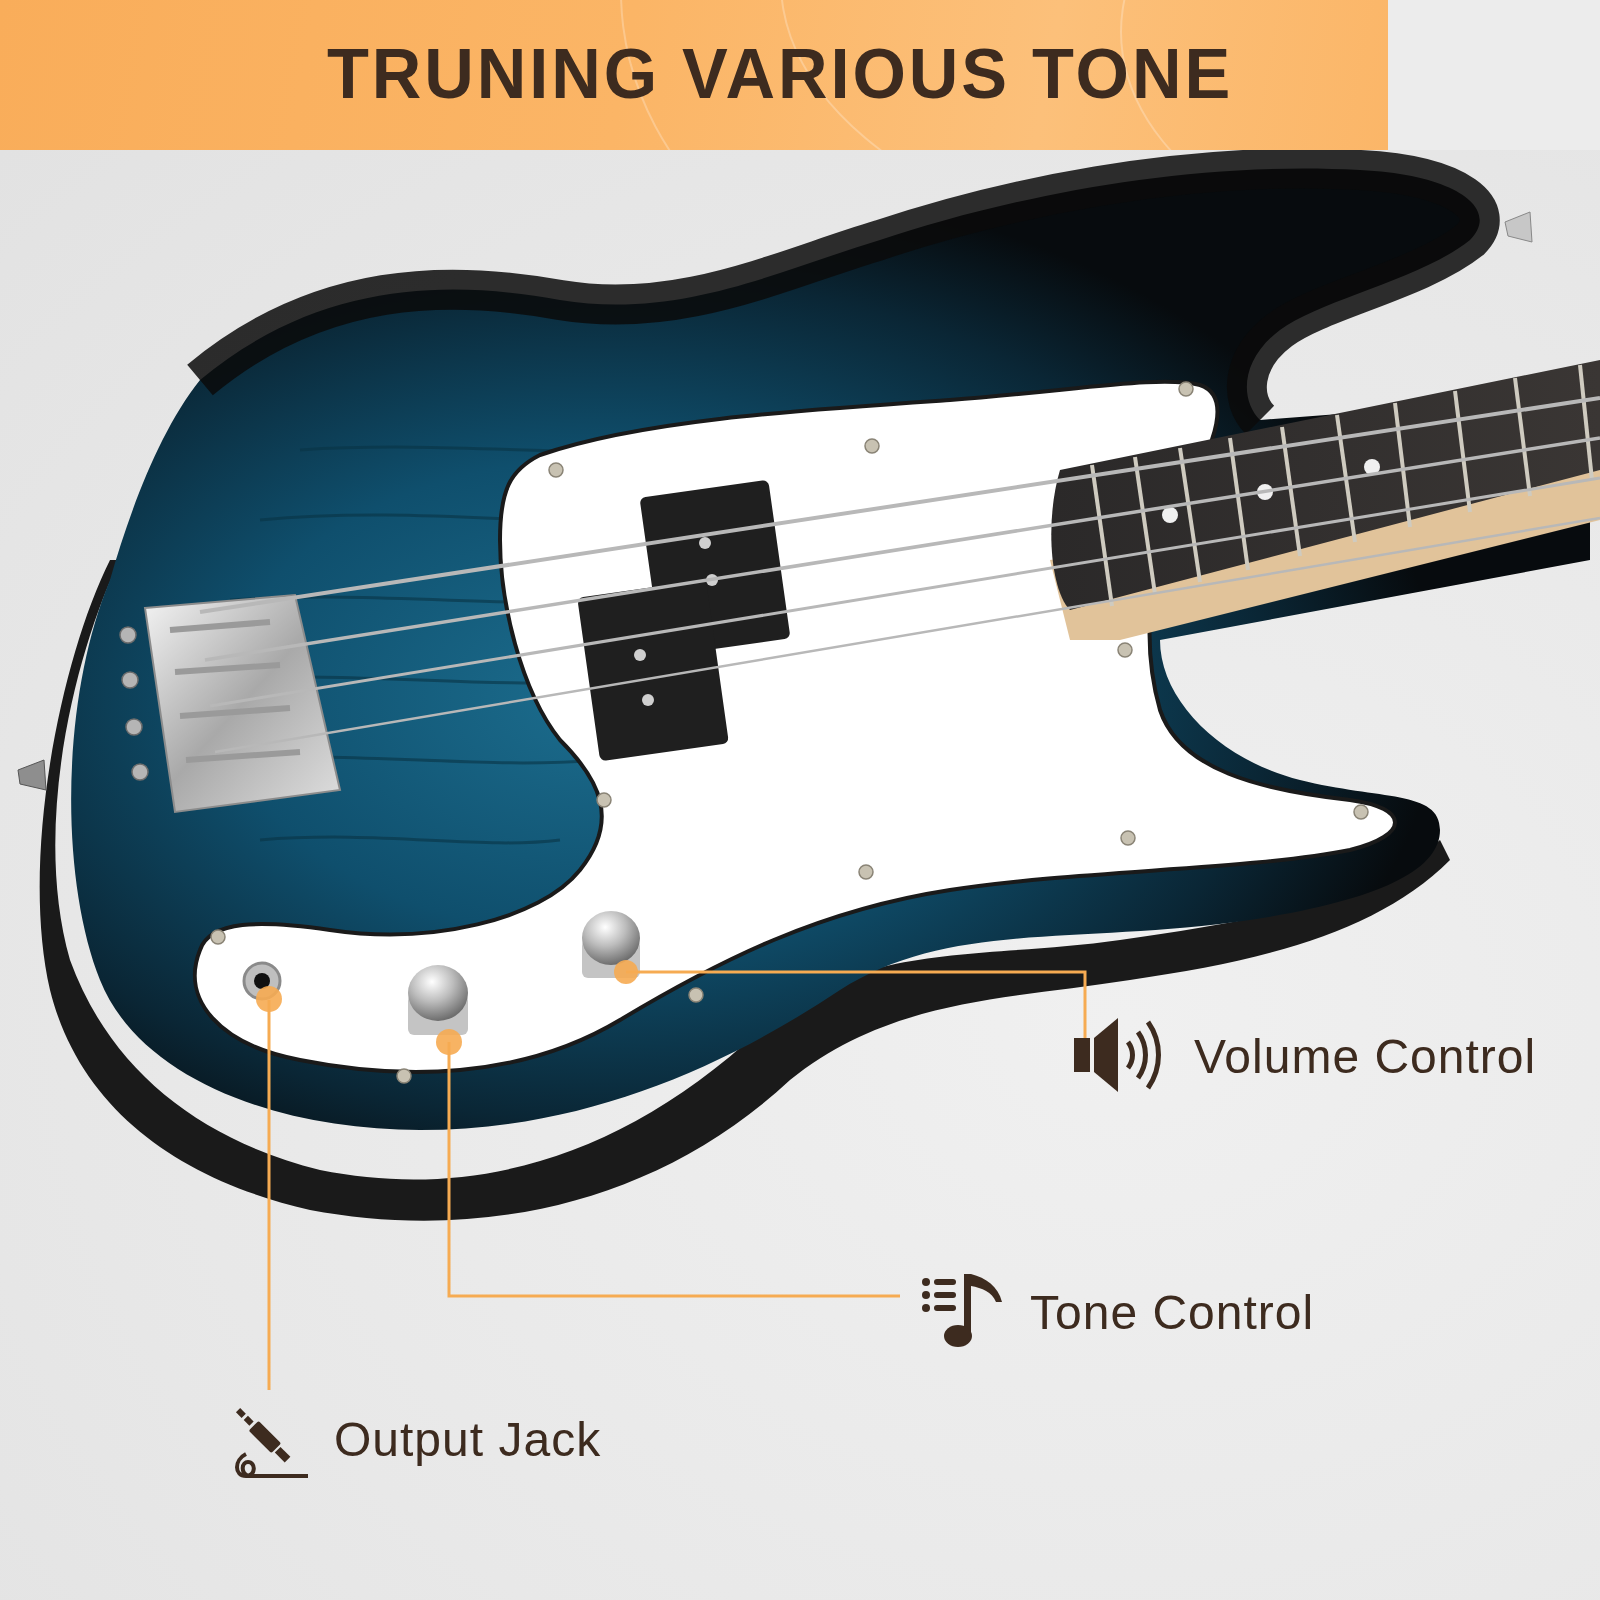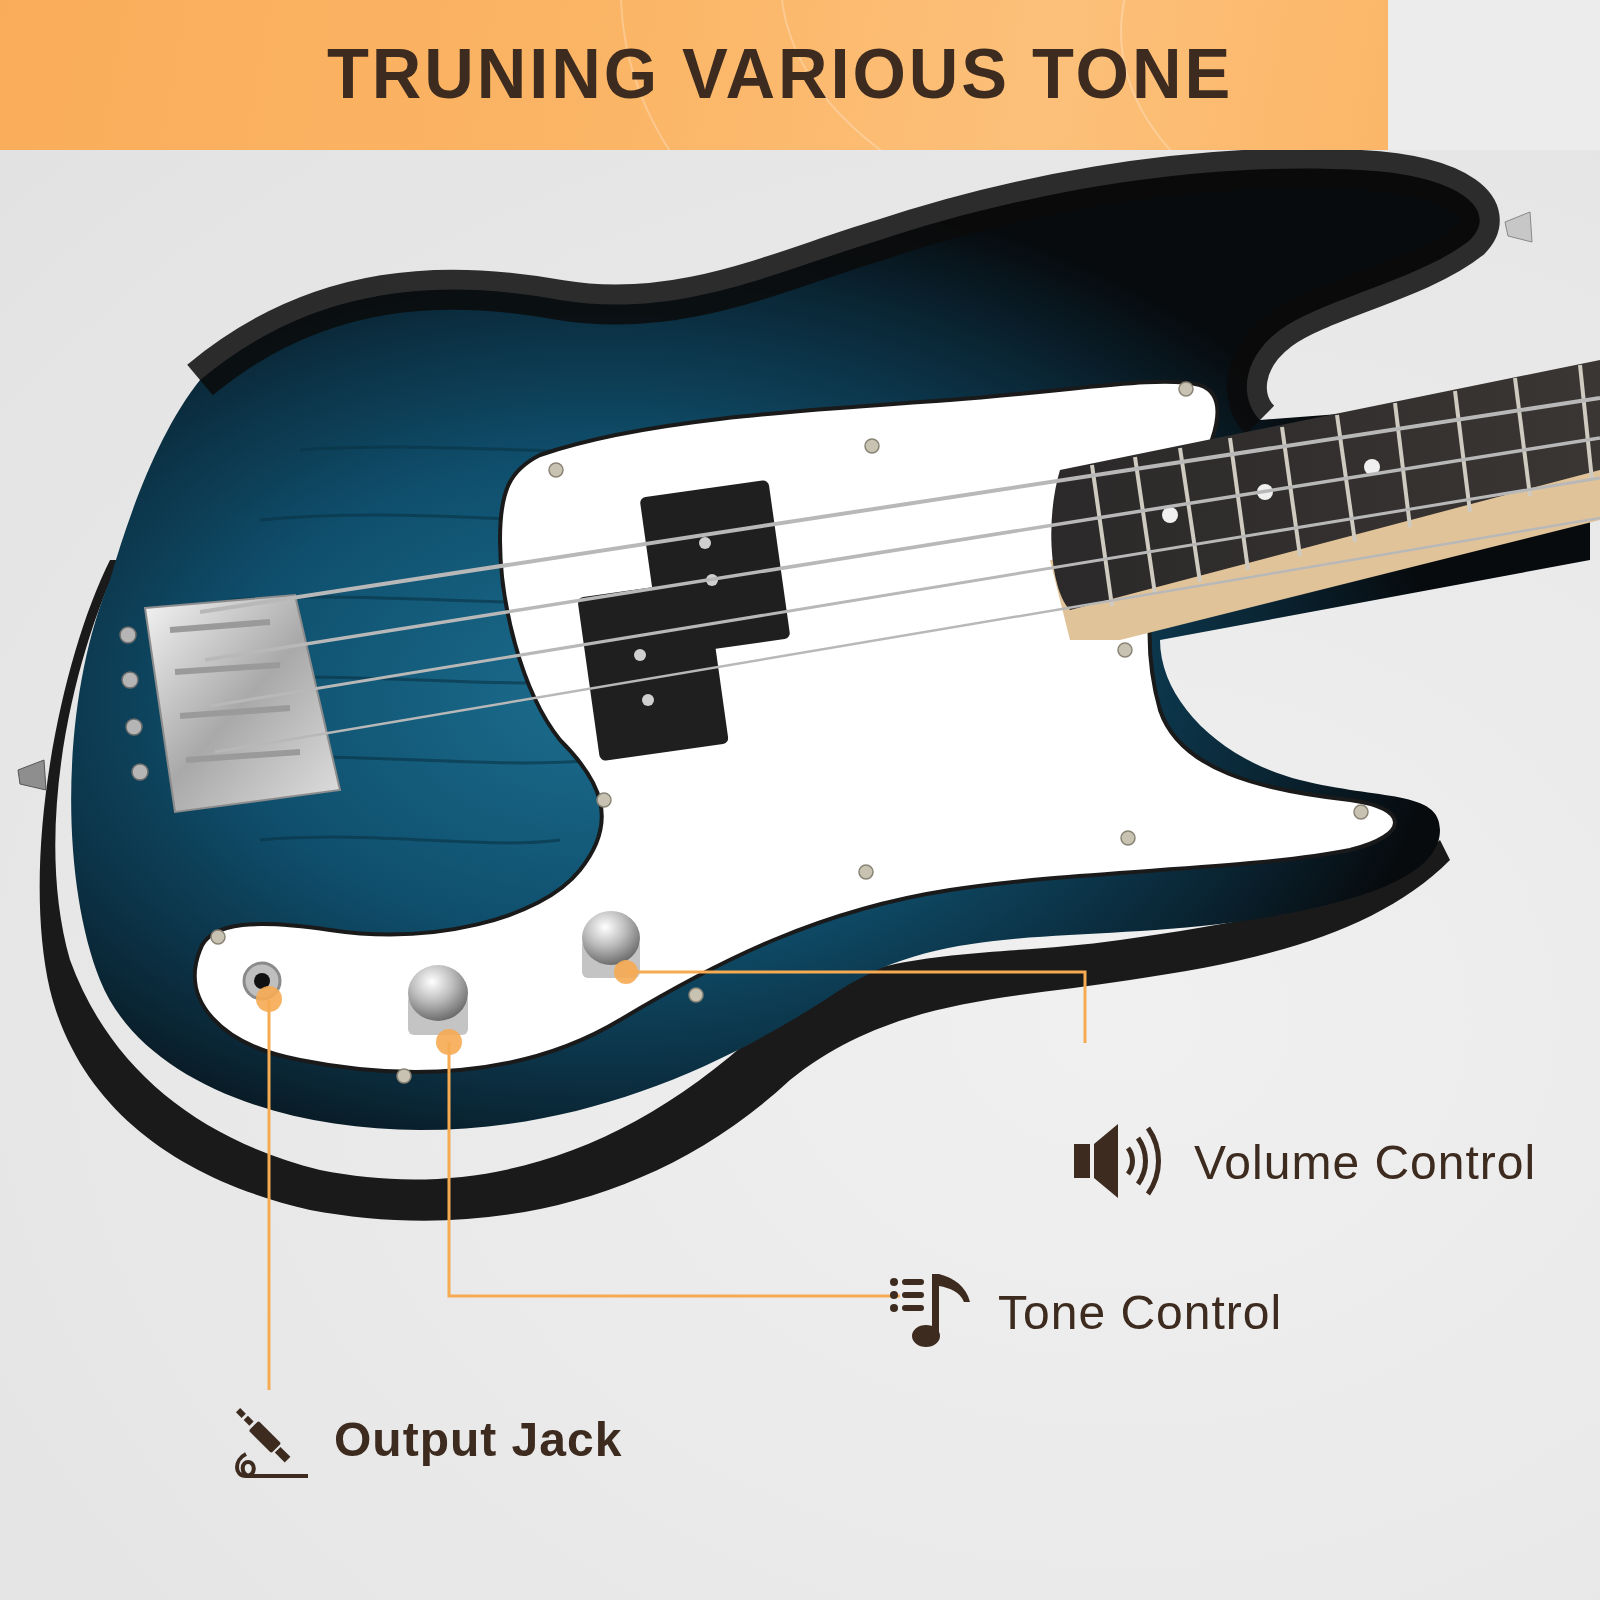--- a/index.html
+++ b/index.html
@@ -170,51 +170,51 @@
       <polyline points="269,1000 269,1390"></polyline>
     </g>
     <g fill="#f6ab52">
       <circle cx="626" cy="972" r="12" opacity="0.9"></circle>
       <circle cx="449" cy="1042" r="13" opacity="0.9"></circle>
       <circle cx="269" cy="999" r="13" opacity="0.9"></circle>
     </g>
   </svg>
 </div>
 
-<div class="callout" style="left:1072px;top:1120px;text-align:right;">
+<div class="callout" style="left:1072px;top:1014px;text-align:right;">
   <span class="icon">
     <svg width="100" height="80" viewBox="0 0 100 80">
       <rect x="2" y="24" width="16" height="34" fill="#3d2b1f"></rect>
       <path d="M22,24 L46,4 L46,78 L22,58 Z" fill="#3d2b1f"></path>
       <path d="M56,28 C62,36 62,46 56,54" stroke="#3d2b1f" stroke-width="5" fill="none"></path>
       <path d="M66,18 C76,32 76,50 66,64" stroke="#3d2b1f" stroke-width="5" fill="none"></path>
       <path d="M76,8 C90,28 90,54 76,74" stroke="#3d2b1f" stroke-width="5" fill="none"></path>
     </svg>
   </span>
   <span class="label">Volume Control</span>
 </div>
 
-<div class="callout" style="left:888px;top:1272px;">
+<div class="callout" style="left:920px;top:1272px;">
   <span class="icon">
     <svg width="88" height="76" viewBox="0 0 88 76">
       <circle cx="6" cy="10" r="4" fill="#3d2b1f"></circle>
         <rect x="14" y="7" width="22" height="6" rx="3" fill="#3d2b1f"></rect>
       <circle cx="6" cy="23" r="4" fill="#3d2b1f"></circle>
         <rect x="14" y="20" width="22" height="6" rx="3" fill="#3d2b1f"></rect>
       <circle cx="6" cy="36" r="4" fill="#3d2b1f"></circle>
         <rect x="14" y="33" width="22" height="6" rx="3" fill="#3d2b1f"></rect>
       <rect x="44" y="2" width="7" height="62" fill="#3d2b1f"></rect>
       <path d="M51,2 C66,6 78,14 82,30 L76,30 C72,20 62,16 51,14 Z" fill="#3d2b1f"></path>
       <ellipse cx="38" cy="64" rx="14" ry="11" fill="#3d2b1f"></ellipse>
     </svg>
   </span>
   <span class="label">Tone Control</span>
 </div>
 
-<div class="callout" style="left:232px;top:1392px;font-weight:bold;">
+<div class="callout" style="left:232px;top:1392px;">
   <span class="icon">
     <svg width="80" height="90" viewBox="0 0 80 90">
       <g transform="rotate(-45 40 45)">
         <rect x="32" y="2" width="6" height="8" fill="#3d2b1f"></rect>
         <rect x="32" y="13" width="6" height="8" fill="#3d2b1f"></rect>
         <rect x="28" y="24" width="14" height="32" rx="2" fill="#3d2b1f"></rect>
         <rect x="31" y="58" width="8" height="14" fill="#3d2b1f"></rect>
       </g>
       <path d="M14,62 C2,68 2,84 14,84 C24,84 24,70 16,70 C10,70 8,80 16,84 L76,84" stroke="#3d2b1f" stroke-width="4" fill="none"></path>
     </svg>

